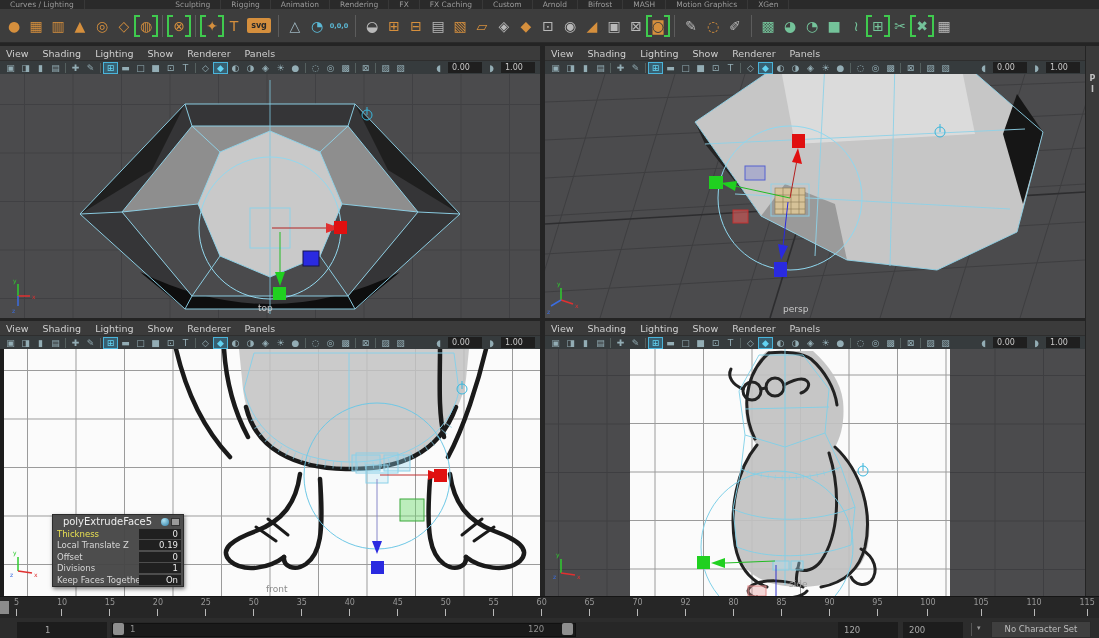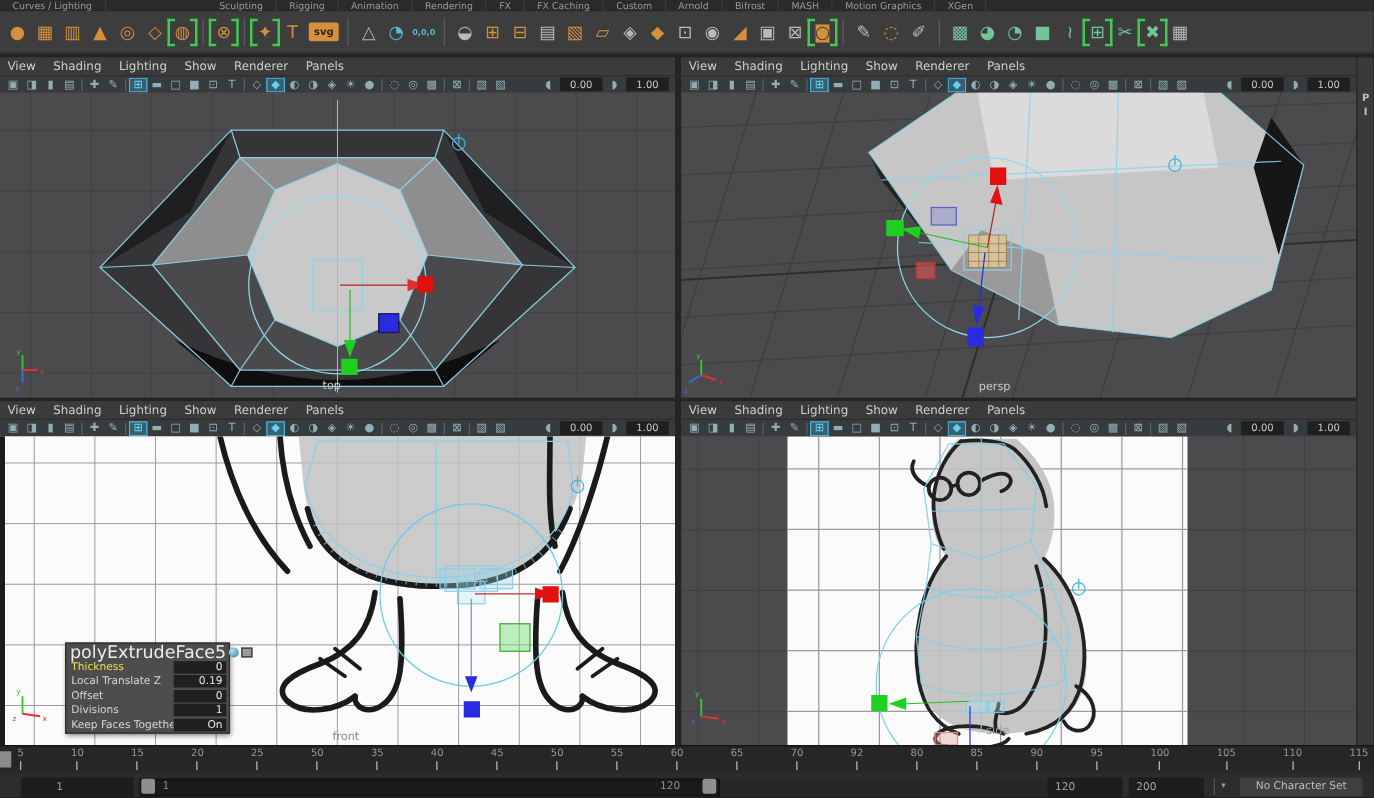--- a/index.html
+++ b/index.html
@@ -33,21 +33,21 @@
   .vp-menu{height:14px;background:#3b3b3b;display:flex;align-items:center;padding-left:6px;gap:14px;}
   .vp-menu-item{font-size:9.5px;color:#cfcfcf;white-space:nowrap;}
   .vp-icons{height:14px;background:#363b3d;display:flex;align-items:center;padding:0 3px;
             overflow:hidden;white-space:nowrap;border-top:1px solid #2e2e2e;box-sizing:border-box;}
   .vpi{width:15px;height:12px;display:inline-flex;align-items:center;justify-content:center;
        font-size:9px;color:#93adb5;flex:0 0 auto;}
   .vpi.active{color:#62d2f2;background:rgba(58,150,190,.4);box-shadow:inset 0 0 0 1px #4ab4da;}
   .vpi-sep{width:1px;height:10px;background:#55605f;margin:0 2px;display:inline-block;flex:0 0 auto;}
   .vpi-spacer{flex:1 1 auto;}
   .numfield{background:#1f1f1f;color:#c9c9c9;font-size:8px;line-height:11px;padding:0 4px;
-            min-width:26px;text-align:center;margin:0 2px;flex:0 0 auto;}
+            min-width:26px;text-align:left;margin:0 2px;flex:0 0 auto;}
   .vp-canvas{position:relative;overflow:hidden;}
   .canvas-top{height:244px;background-color:#4b4b4d;
      background-image:linear-gradient(to right,#404043 1px,transparent 1px),
                       linear-gradient(to bottom,#404043 1px,transparent 1px);
      background-size:48.5px 48.5px;background-position:24px 30px;}
   .canvas-persp{height:244px;background:#4b4b4d;}
   .canvas-front{height:247px;background-color:#fbfbfb;
      background-image:linear-gradient(to right,#9b9b9b 1px,transparent 1px),
                       linear-gradient(to bottom,#9b9b9b 1px,transparent 1px);
      background-size:48.5px 48.5px;background-position:23px 21px;border-left:4px solid #1c1c1c;
@@ -55,21 +55,21 @@
   .canvas-side{height:247px;background-color:#4b4b4d;
      background-image:linear-gradient(to right,#3e3e41 1px,transparent 1px),
                       linear-gradient(to bottom,#3e3e41 1px,transparent 1px);
      background-size:48.5px 48.5px;background-position:13px 26px;}
   .vp svg{position:absolute;left:0;top:0;}
 
   
   .hud{position:absolute;left:48px;top:165px;width:130px;background:rgba(70,70,70,.96);
        border:1px solid #2b2b2b;box-shadow:1px 2px 4px rgba(0,0,0,.5);font-size:8.5px;color:#d6d6d6;}
   .hud-title-row{display:flex;align-items:center;height:13px;padding:0 3px;}
-  .hud-title{flex:1;text-align:center;color:#ececec;font-size:14px;}
+  .hud-title{flex:1;text-align:center;color:#ececec;font-size:10px;}
   .hud-ico{width:8px;height:8px;margin-left:2px;flex:0 0 auto;}
   .hud-sphere{border-radius:50%;background:radial-gradient(circle at 35% 30%,#aee2f2,#2e7fa8);}
   .hud-box{background:#9a9a9a;border:1px solid #333;height:6px;width:7px;}
   .hud-row{display:flex;align-items:center;height:11.5px;padding:0 2px 0 4px;}
   .hud-label{flex:1;white-space:nowrap;overflow:hidden;}
   .hud-row.hl .hud-label{color:#e8e052;}
   .hud-value{width:36px;background:#202020;color:#e8e8e8;text-align:right;padding:0 3px;
              height:10px;line-height:10px;flex:0 0 auto;}
 
   

